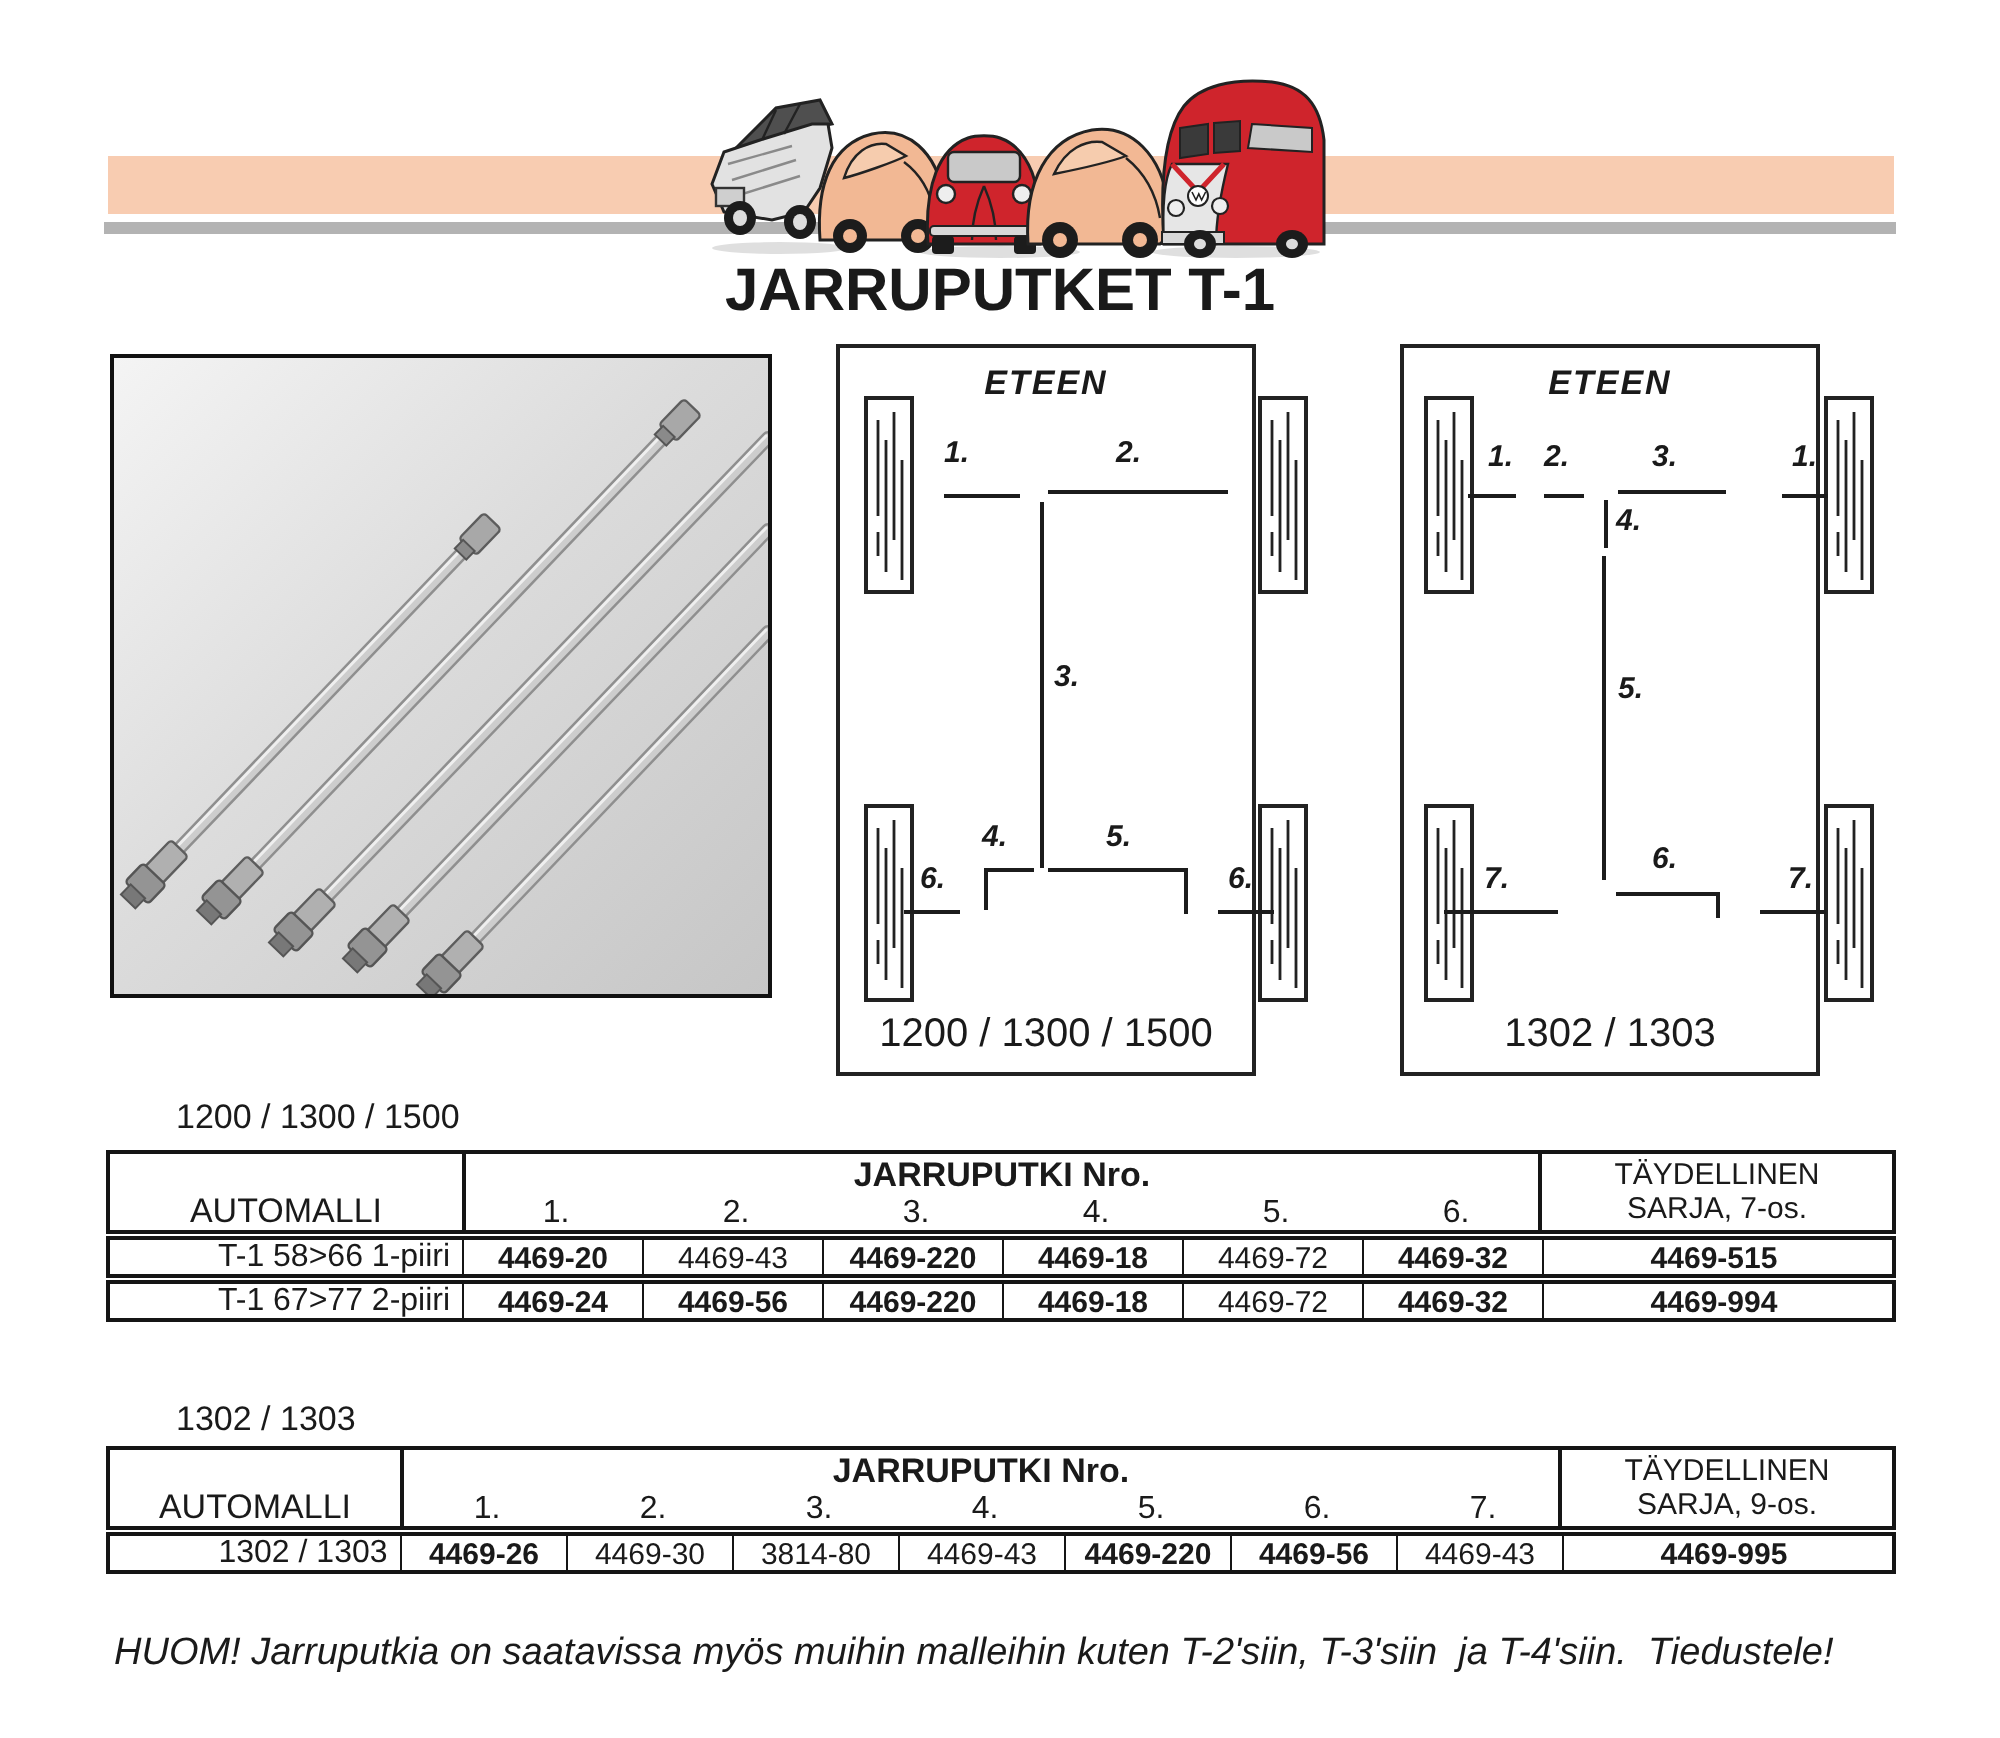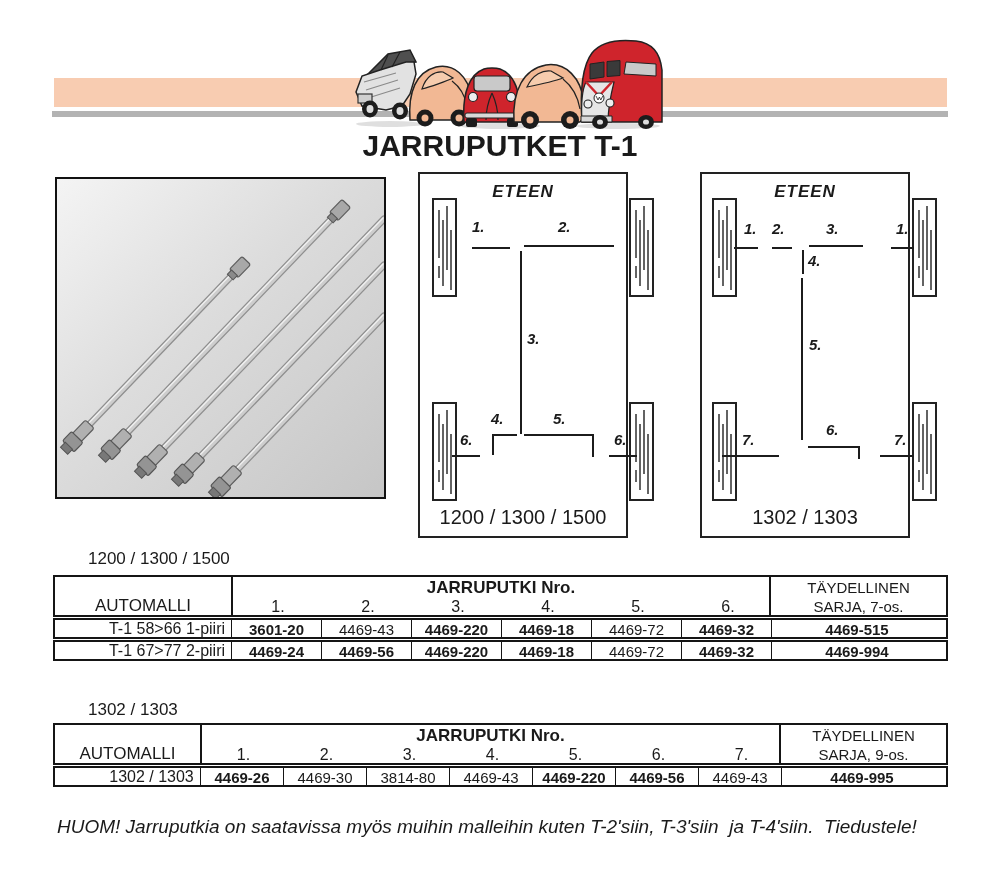--- a/index.html
+++ b/index.html
@@ -35,21 +35,21 @@
   #t1 .thead{grid-template-columns:176px 540px 175px;}
   #t2 .thead{grid-template-columns:145px 581px 165px;}
   .th-model{display:flex;align-items:flex-end;justify-content:center;font-size:17px;padding-bottom:1px;}
   .th-group{display:flex;flex-direction:column;justify-content:space-between;
             border-left:2px solid #151515;border-right:2px solid #151515;box-sizing:border-box;}
   .group-title{text-align:center;font-weight:bold;font-size:17px;padding-top:1px;}
   .nums{display:grid;}
   #t1 .nums{grid-template-columns:repeat(6,90px);}
   #t2 .nums{grid-template-columns:repeat(7,83px);}
   .nums span{text-align:center;font-size:16px;padding-bottom:1px;}
-  .th-sarja{display:flex;flex-direction:column;justify-content:space-between;text-align:center;
+  .th-sarja{display:flex;flex-direction:column;text-align:center;
             font-size:15px;padding:2px 0;}
   .trow{display:grid;border:2px solid #151515;margin-top:1px;height:21px;box-sizing:border-box;}
   #t1 .trow{grid-template-columns:176px repeat(6,90px) 171px;}
   #t2 .trow{grid-template-columns:145px repeat(7,83px) 161px;}
   .td{display:flex;align-items:center;justify-content:center;font-size:15px;box-sizing:border-box;}
   .trow .td:not(:first-child){border-left:1.5px solid #151515;}
   .td.model{font-size:16px;padding-left:48px;}
   .b{font-weight:bold;}
   
   .note{position:absolute;left:57px;top:816px;font-style:italic;font-size:19px;white-space:pre;}
@@ -272,21 +272,21 @@
           <span>6.</span>
         </div>
       </div>
       <div class="th-sarja">
         <div>TÄYDELLINEN</div>
         <div>SARJA, 7-os.</div>
       </div>
     </div>
     <div class="trow">
       <div class="td model">T-1 58&gt;66 1-piiri</div>
-      <div class="td b">3601-20</div>
+      <div class="td b">4469-20</div>
       <div class="td">4469-43</div>
       <div class="td b">4469-220</div>
       <div class="td b">4469-18</div>
       <div class="td">4469-72</div>
       <div class="td b">4469-32</div>
       <div class="td b">4469-515</div>
     </div>
     <div class="trow">
       <div class="td model">T-1 67&gt;77 2-piiri</div>
       <div class="td b">4469-24</div>

